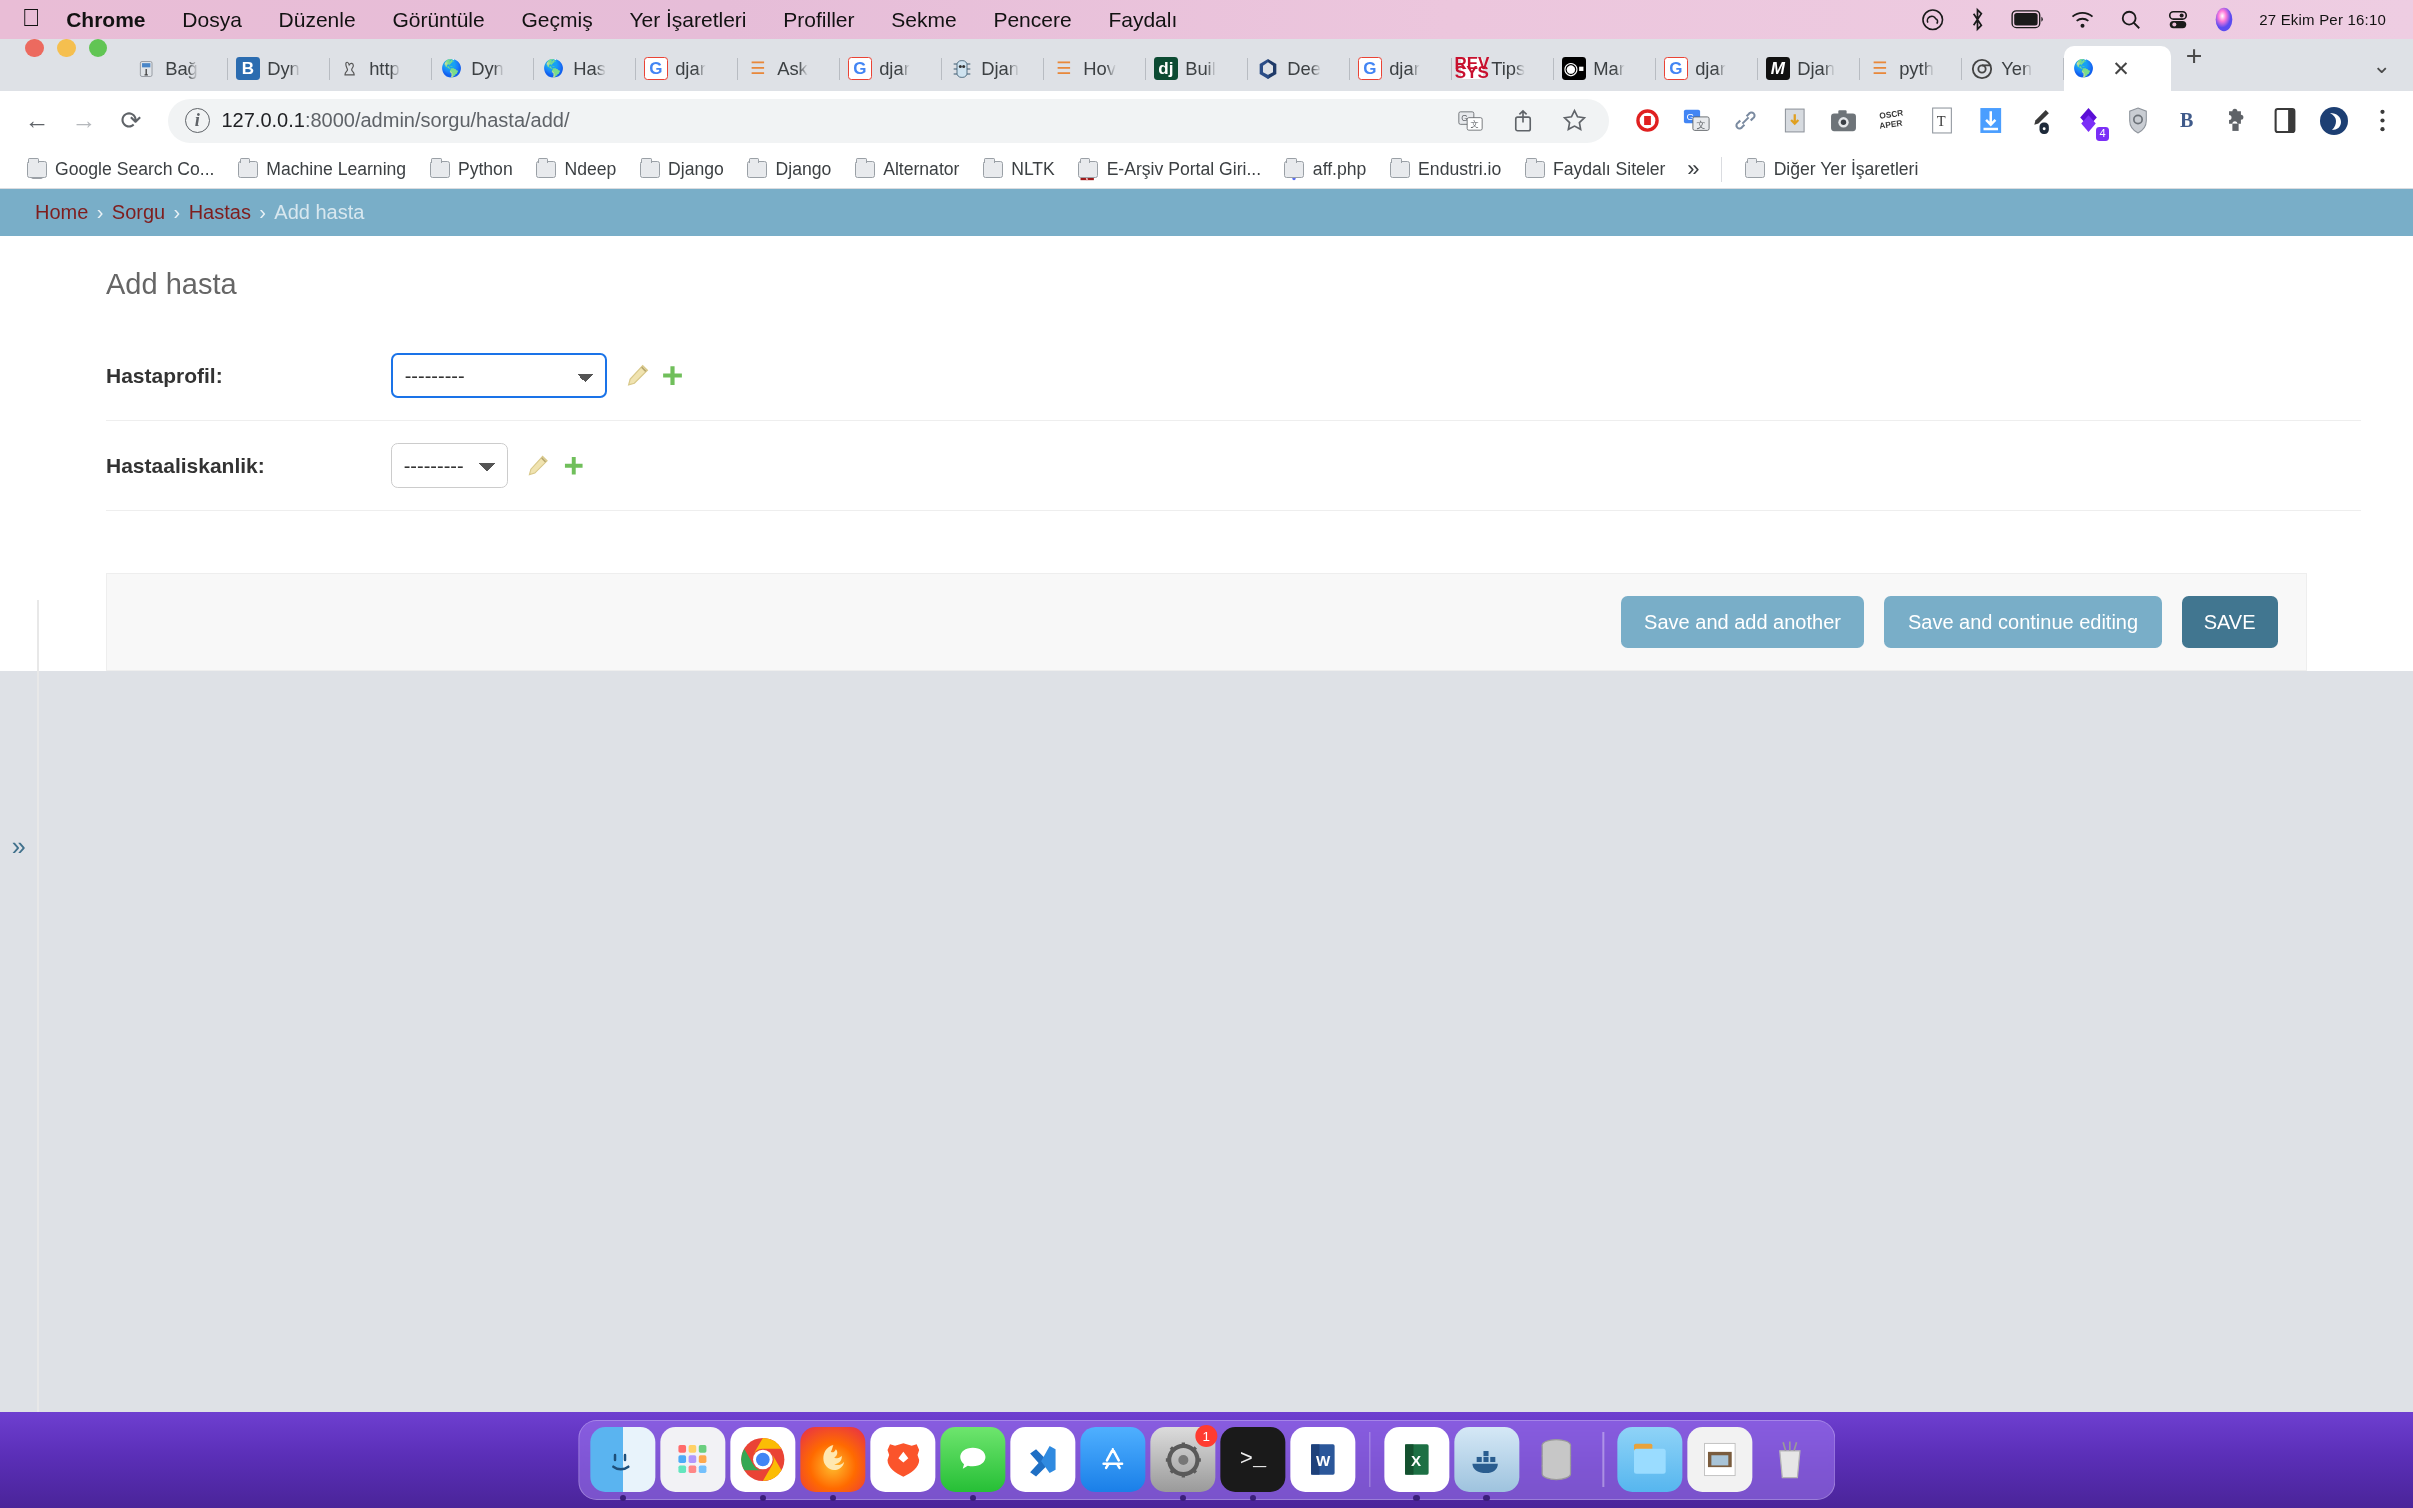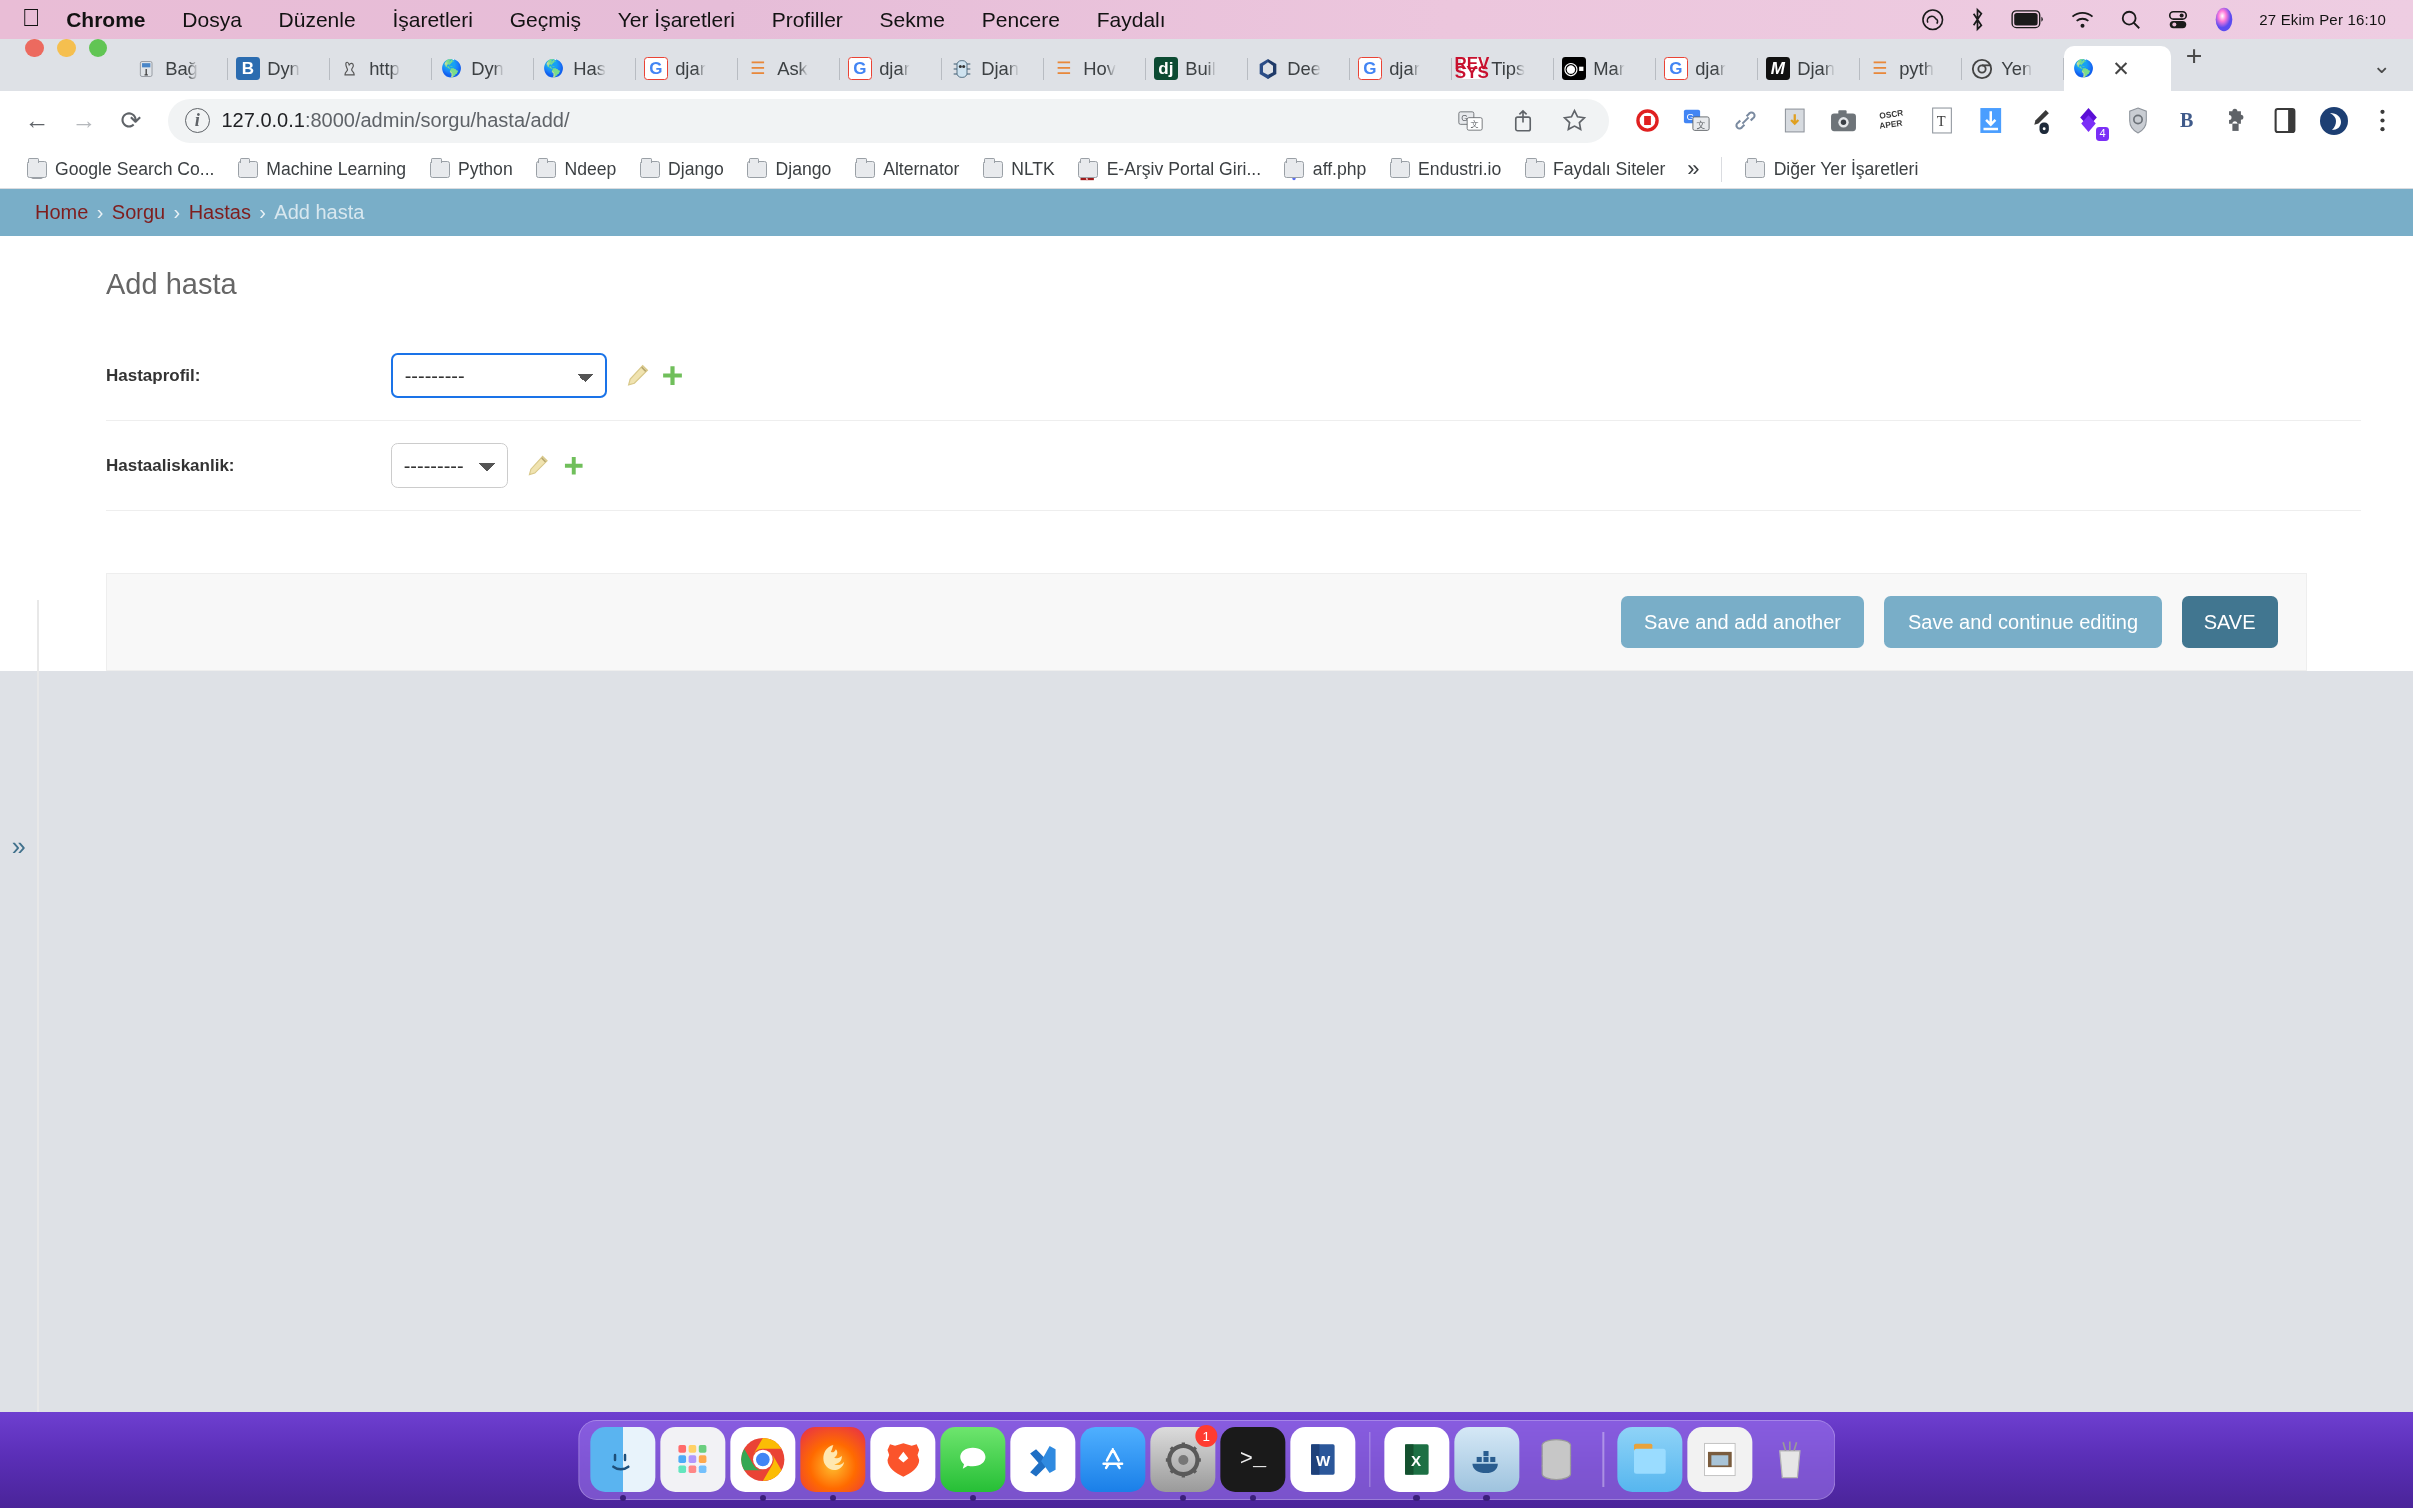--- a/index.html
+++ b/index.html
@@ -126,21 +126,21 @@
   .breadcrumbs .cur{ color:#e9f2f6; opacity:.85;}
 
   .content-wrap{ padding:0; position:relative;}
   .content{ padding:32px 0 0 0; }
   .h1{ font-size:29px; font-weight:normal; color:#666; padding:0 0 0 106px; margin-bottom:30px;}
 
   .form-area{ padding:0 52px 0 106px;}
   .fieldrow{
     display:flex; align-items:center; padding:22px 0; border-bottom:0.8px solid #eee;
   }
-  .flabel{ width:285px; font-size:17px; font-weight:bold; color:#333;}
+  .flabel{ width:285px; font-size:21px; font-weight:bold; color:#333;}
   .fwidget{ display:flex; align-items:center; gap:0;}
   select.dj{
     font-family:"Liberation Sans", sans-serif; font-size:20px; color:#333;
     padding:6.7px 11.7px; border:0.8px solid #ccc; border-radius:6.7px; background:#fff;
     height:45px; -webkit-appearance:none; appearance:none;
     background-image:linear-gradient(45deg,transparent 50%,#555 50%),linear-gradient(135deg,#555 50%,transparent 50%);
     background-position: calc(100% - 20px) 19px, calc(100% - 11.7px) 19px;
     background-size:8.4px 8.4px,8.4px 8.4px; background-repeat:no-repeat;
     padding-right:44px;
   }
@@ -192,21 +192,21 @@
   .dwrap{ position:relative; display:flex; align-items:center; justify-content:center; width:65px; height:65px;}
 </style>
 </head>
 <body>
 
 <div class="menubar">
   <span class="mb-apple"></span>
   <span class="mb-item bold">Chrome</span>
   <span class="mb-item">Dosya</span>
   <span class="mb-item">Düzenle</span>
-  <span class="mb-item">İşaretleri</span>
+  <span class="mb-item">Görüntüle</span>
   <span class="mb-item">Geçmiş</span>
   <span class="mb-item">Yer İşaretleri</span>
   <span class="mb-item">Profiller</span>
   <span class="mb-item">Sekme</span>
   <span class="mb-item">Pencere</span>
   <span class="mb-item">Faydalı</span>
 
   <span class="mb-right">
     <span class="mi">
       <svg width="23.5" height="23.5" viewBox="0 0 24 24">

